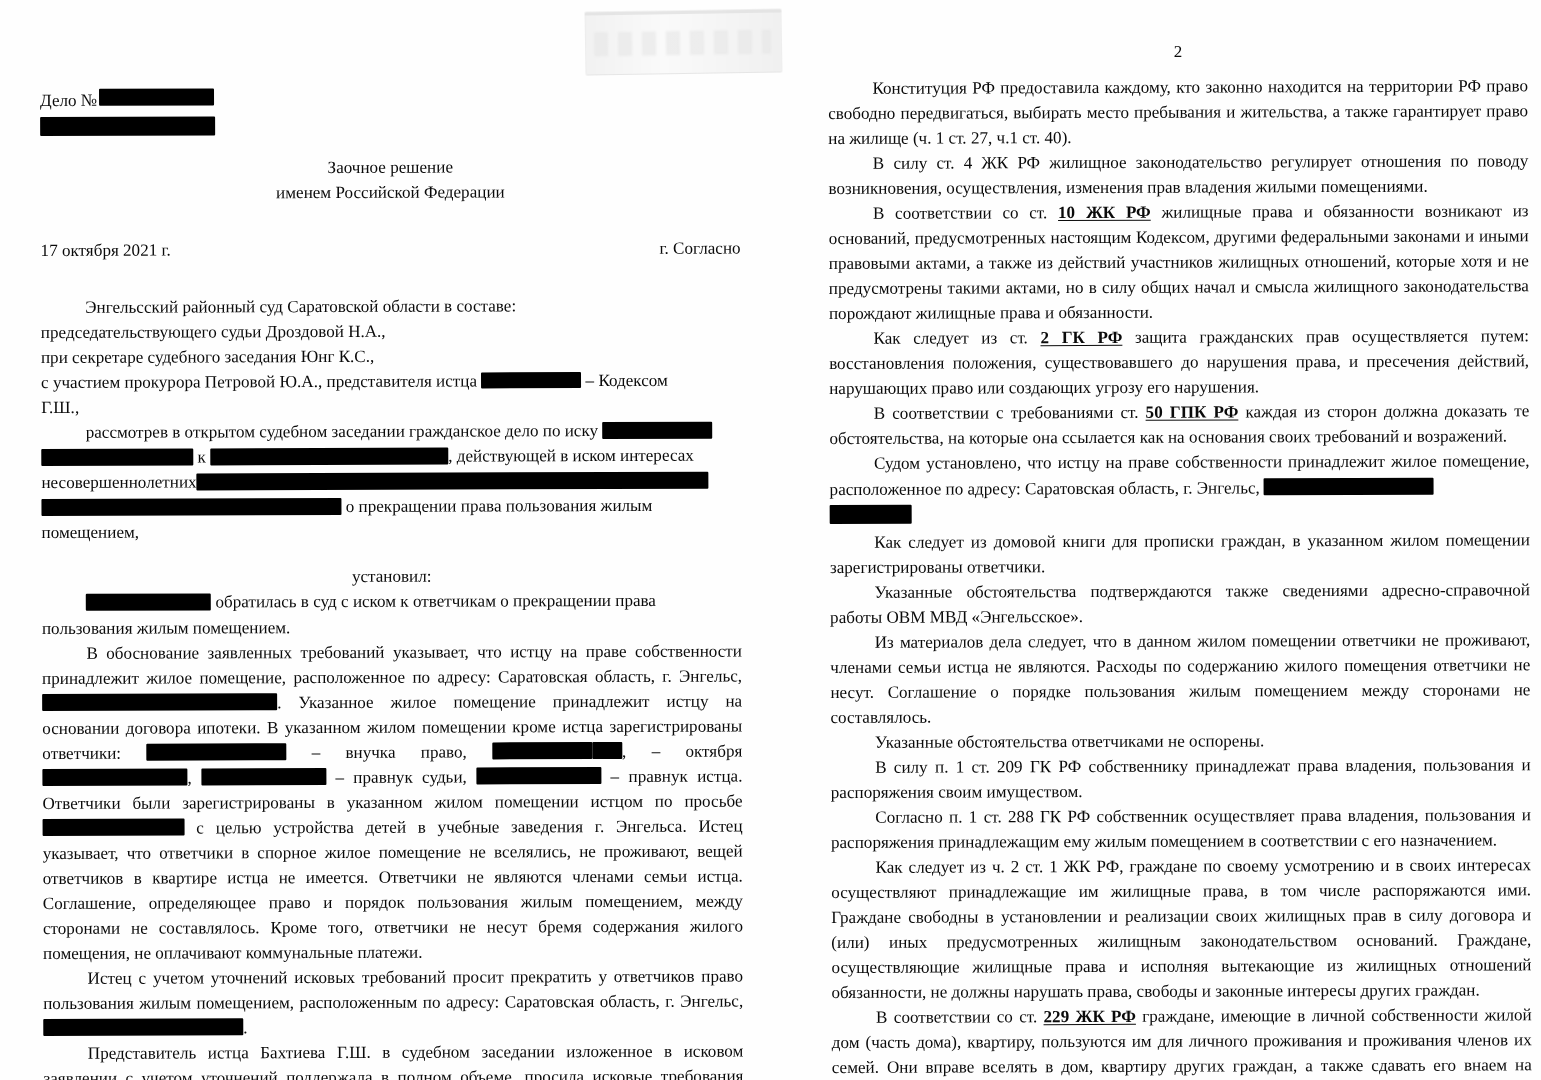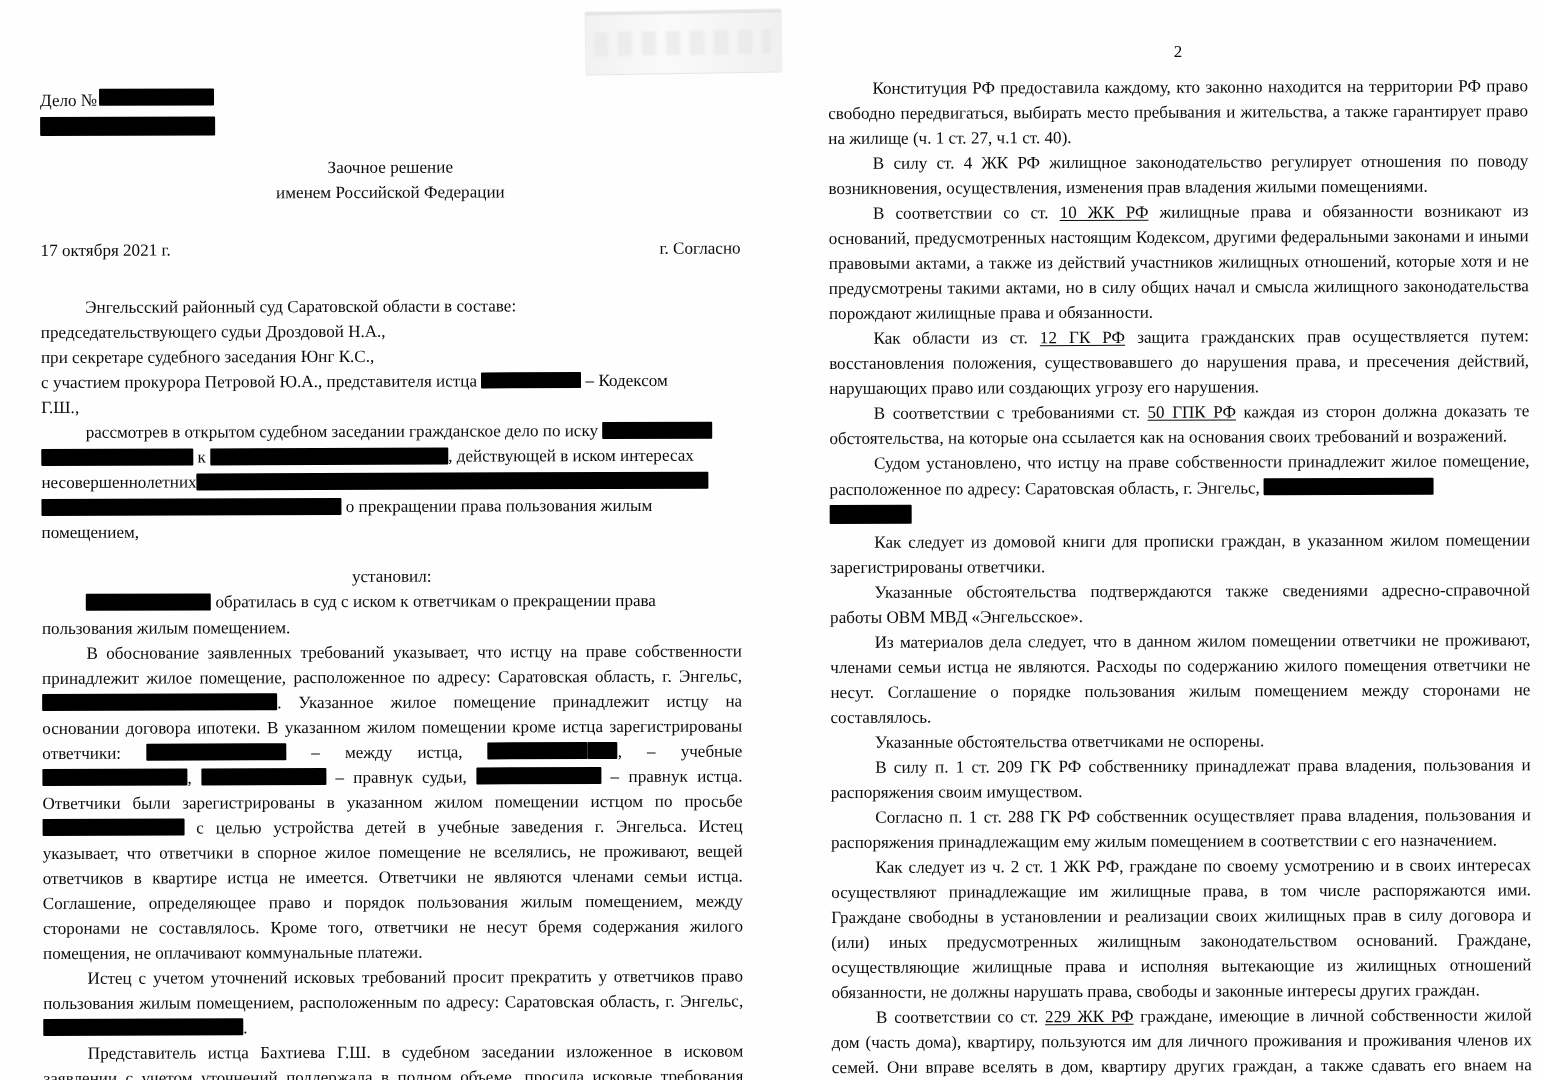--- a/index.html
+++ b/index.html
@@ -68,21 +68,21 @@
     height:.98em;
     vertical-align:-0.13em;
     border-radius:1px;
   }
   .rd-block{
     display:block;
     background:#000;
     height:19px;
     border-radius:1px;
   }
-  u.ref{text-decoration:underline;text-underline-offset:2px;}
+  u.ref{text-decoration:underline;text-underline-offset:2px;font-weight:bold;}
 
   
   .skew-left{transform:rotate(-0.20deg);transform-origin:left top;}
   .skew-right{transform:rotate(-0.22deg);transform-origin:left top;}
 </style>
 </head>
 <body>
 
 <div class="page">
 
@@ -148,22 +148,22 @@
     <p class="ind">
       <span class="rd" style="width:125px"></span>
       <span>обратилась в суд с иском к ответчикам о прекращении права</span>
     </p>
     <p class="line">пользования жилым помещением.</p>
 
     <p class="ind">
       <span>В обоснование заявленных требований указывает, что истцу на праве собственности принадлежит жилое помещение, расположенное по адресу: Саратовская область, г. Энгельс,</span>
       <span class="rd" style="width:235px"></span><span>. Указанное жилое помещение принадлежит истцу на основании договора ипотеки. В указанном жилом помещении кроме истца зарегистрированы ответчики:</span>
       <span class="rd" style="width:140px"></span>
-      <span>– между истца,</span>
-      <span class="rd" style="width:100px"></span><span class="rd" style="width:30px"></span><span>, – учебные</span>
+      <span>– внучка право,</span>
+      <span class="rd" style="width:100px"></span><span class="rd" style="width:30px"></span><span>, – октября</span>
       <span class="rd" style="width:145px"></span><span>,</span>
       <span class="rd" style="width:125px"></span>
       <span>– правнук судьи,</span>
       <span class="rd" style="width:125px"></span>
       <span>– правнук истца. Ответчики были зарегистрированы в указанном жилом помещении истцом по просьбе</span>
       <span class="rd" style="width:142px"></span>
       <span>с целью устройства детей в учебные заведения г. Энгельса. Истец указывает, что ответчики в спорное жилое помещение не вселялись, не проживают, вещей ответчиков в квартире истца не имеется. Ответчики не являются членами семьи истца. Соглашение, определяющее право и порядок пользования жилым помещением, между сторонами не составлялось. Кроме того, ответчики не несут бремя содержания жилого помещения, не оплачивают коммунальные платежи.</span>
     </p>
 
     <p class="ind">
@@ -180,22 +180,22 @@
     <p class="ind">Конституция РФ предоставила каждому, кто законно находится на территории РФ право свободно передвигаться, выбирать место пребывания и жительства, а также гарантирует право на жилище (ч. 1 ст. 27, ч.1 ст. 40).</p>
     <p class="ind">В силу ст. 4 ЖК РФ жилищное законодательство регулирует отношения по поводу возникновения, осуществления, изменения прав владения жилыми помещениями.</p>
 
     <p class="ind">
       <span>В соответствии со ст.</span>
       <u class="ref">10 ЖК РФ</u>
       <span>жилищные права и обязанности возникают из оснований, предусмотренных настоящим Кодексом, другими федеральными законами и иными правовыми актами, а также из действий участников жилищных отношений, которые хотя и не предусмотрены такими актами, но в силу общих начал и смысла жилищного законодательства порождают жилищные права и обязанности.</span>
     </p>
 
     <p class="ind">
-      <span>Как области из ст.</span>
-      <u class="ref">12 ГК РФ</u>
+      <span>Как следует из ст.</span>
+      <u class="ref">2 ГК РФ</u>
       <span>защита гражданских прав осуществляется путем: восстановления положения, существовавшего до нарушения права, и пресечения действий,  нарушающих право или  создающих  угрозу  его  нарушения.</span>
     </p>
 
     <p class="ind">
       <span>В соответствии с требованиями ст.</span>
       <u class="ref">50 ГПК РФ</u>
       <span>каждая из сторон должна доказать те обстоятельства, на которые она ссылается как на основания своих требований и возражений.</span>
     </p>
 
     <p class="ind">

